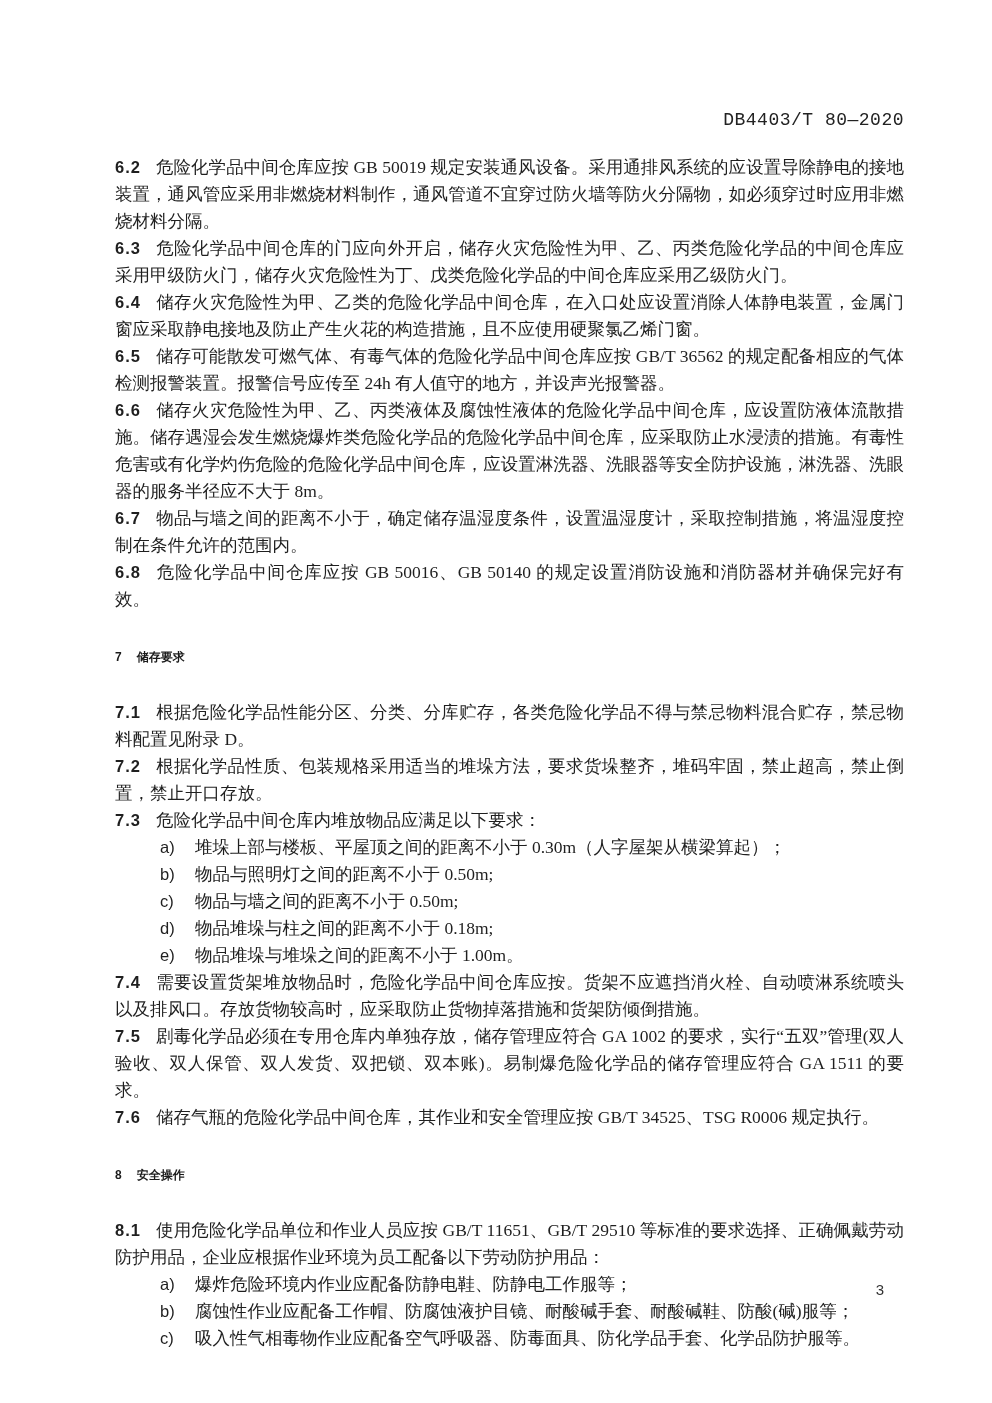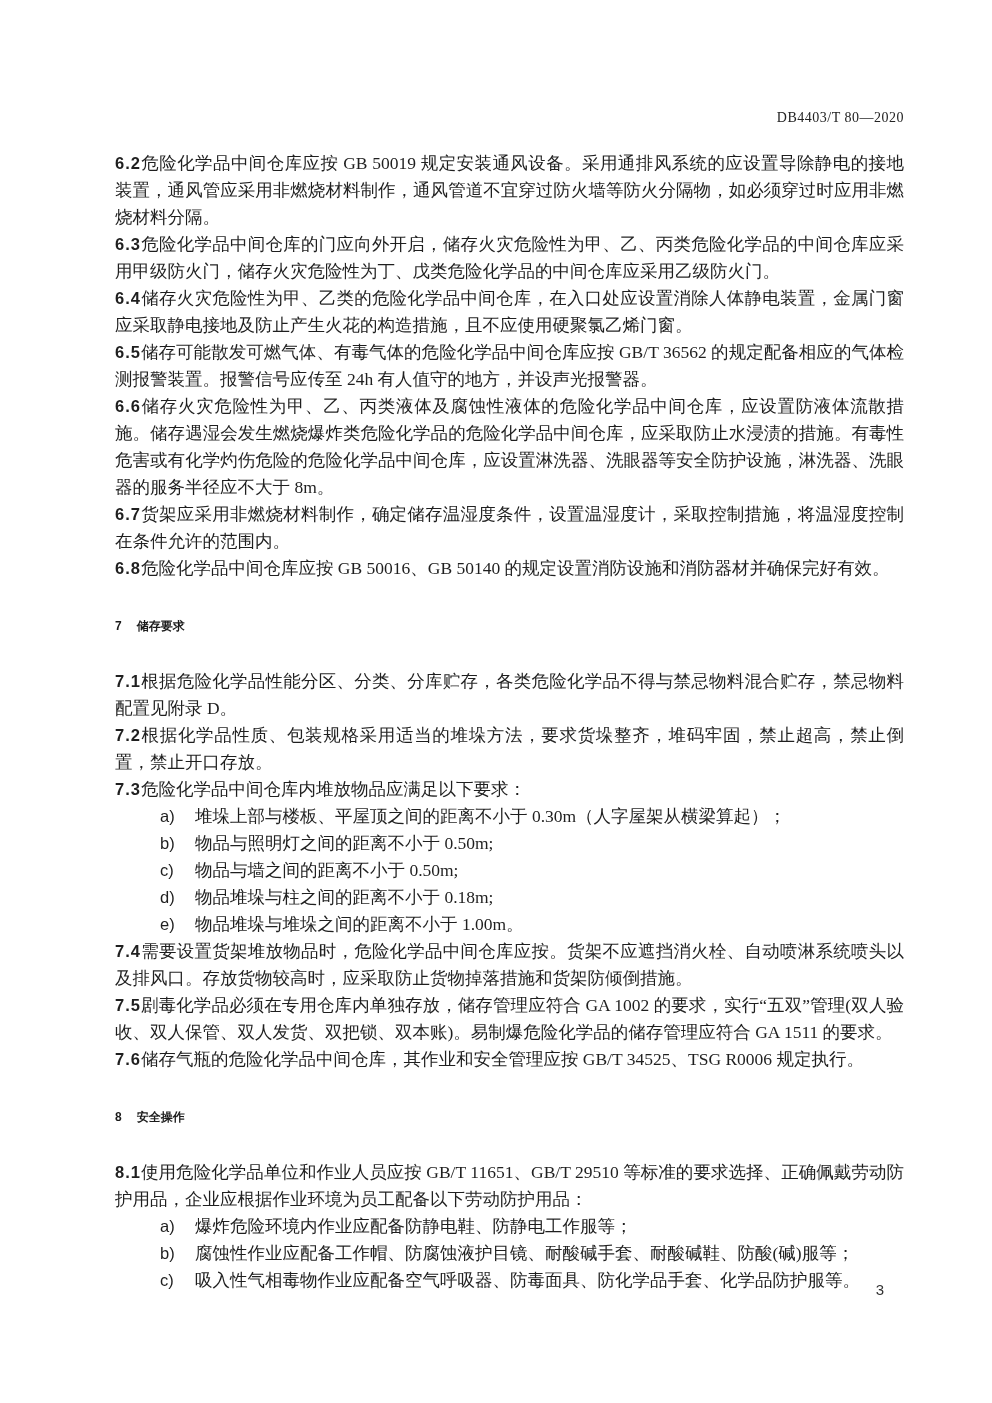--- a/index.html
+++ b/index.html
@@ -16,36 +16,36 @@
   .page {
     position: absolute;
     top: 0; left: 0;
     width: 992px; height: 1403px;
     padding: 0 88px 0 115px;
   }
   .doc-header {
     margin-top: 110px;
     margin-bottom: 24px;
     text-align: right;
-    font-size: 14px;
+    font-size: 18px;
     letter-spacing: 0.5px;
-    font-family: Liberation Serif, serif;
+    font-family: Liberation Mono, monospace;
     color: #222;
   }
   .clause {
     font-size: 17.5px;
     line-height: 27px;
     text-align: justify;
     text-justify: inter-ideograph;
   }
   .clause .num {
     font-weight: bold;
     font-family: "Liberation Sans", "DejaVu Sans", sans-serif;
     font-size: 16.5px;
-    margin-right: 0;
+    margin-right: 15px;
     letter-spacing: 1px;
   }
   .section-heading {
     margin-top: 31px;
     margin-bottom: 28px;
     font-family: "Liberation Sans", "DejaVu Sans", sans-serif;
     font-weight: bold;
     font-size: 12px;
     line-height: 27px;
     color: #1b1b1b;
@@ -84,21 +84,21 @@
   <p class="clause"><span class="num">6.2</span><span>危险化学品中间仓库应按 GB 50019 规定安装通风设备。采用通排风系统的应设置导除静电的接地装置，通风管应采用非燃烧材料制作，通风管道不宜穿过防火墙等防火分隔物，如必须穿过时应用非燃烧材料分隔。</span></p>
 
   <p class="clause"><span class="num">6.3</span><span>危险化学品中间仓库的门应向外开启，储存火灾危险性为甲、乙、丙类危险化学品的中间仓库应采用甲级防火门，储存火灾危险性为丁、戊类危险化学品的中间仓库应采用乙级防火门。</span></p>
 
   <p class="clause"><span class="num">6.4</span><span>储存火灾危险性为甲、乙类的危险化学品中间仓库，在入口处应设置消除人体静电装置，金属门窗应采取静电接地及防止产生火花的构造措施，且不应使用硬聚氯乙烯门窗。</span></p>
 
   <p class="clause"><span class="num">6.5</span><span>储存可能散发可燃气体、有毒气体的危险化学品中间仓库应按 GB/T 36562 的规定配备相应的气体检测报警装置。报警信号应传至 24h 有人值守的地方，并设声光报警器。</span></p>
 
   <p class="clause"><span class="num">6.6</span><span>储存火灾危险性为甲、乙、丙类液体及腐蚀性液体的危险化学品中间仓库，应设置防液体流散措施。储存遇湿会发生燃烧爆炸类危险化学品的危险化学品中间仓库，应采取防止水浸渍的措施。有毒性危害或有化学灼伤危险的危险化学品中间仓库，应设置淋洗器、洗眼器等安全防护设施，淋洗器、洗眼器的服务半径应不大于 8m。</span></p>
 
-  <p class="clause"><span class="num">6.7</span><span>货架应采用非燃烧材料制作，确定储存温湿度条件，设置温湿度计，采取控制措施，将温湿度控制在条件允许的范围内。</span></p>
+  <p class="clause"><span class="num">6.7</span><span>物品与墙之间的距离不小于，确定储存温湿度条件，设置温湿度计，采取控制措施，将温湿度控制在条件允许的范围内。</span></p>
 
   <p class="clause"><span class="num">6.8</span><span>危险化学品中间仓库应按 GB 50016、GB 50140 的规定设置消防设施和消防器材并确保完好有效。</span></p>
 
   <h2 class="section-heading"><span class="num">7</span><span>储存要求</span></h2>
 
   <p class="clause"><span class="num">7.1</span><span>根据危险化学品性能分区、分类、分库贮存，各类危险化学品不得与禁忌物料混合贮存，禁忌物料配置见附录 D。</span></p>
 
   <p class="clause"><span class="num">7.2</span><span>根据化学品性质、包装规格采用适当的堆垛方法，要求货垛整齐，堆码牢固，禁止超高，禁止倒置，禁止开口存放。</span></p>
 
   <p class="clause"><span class="num">7.3</span><span>危险化学品中间仓库内堆放物品应满足以下要求：</span></p>

